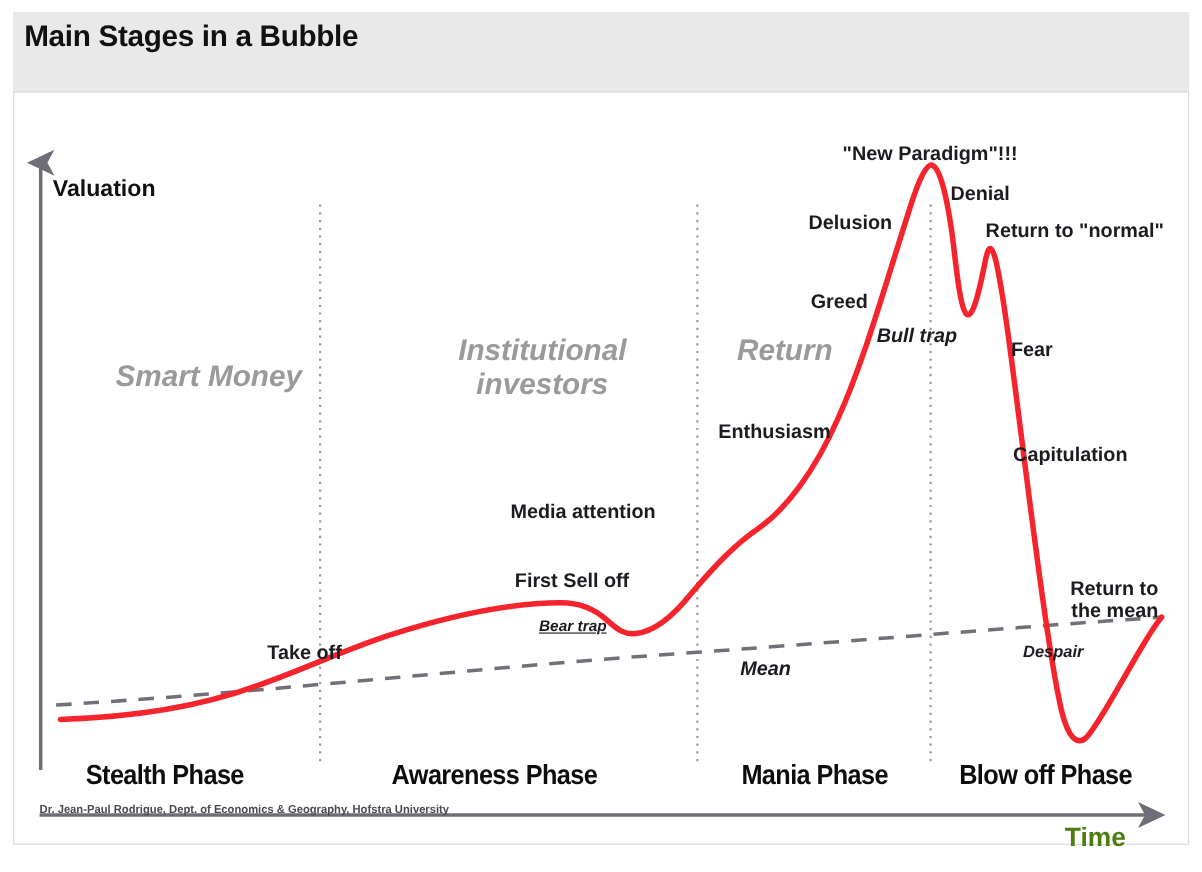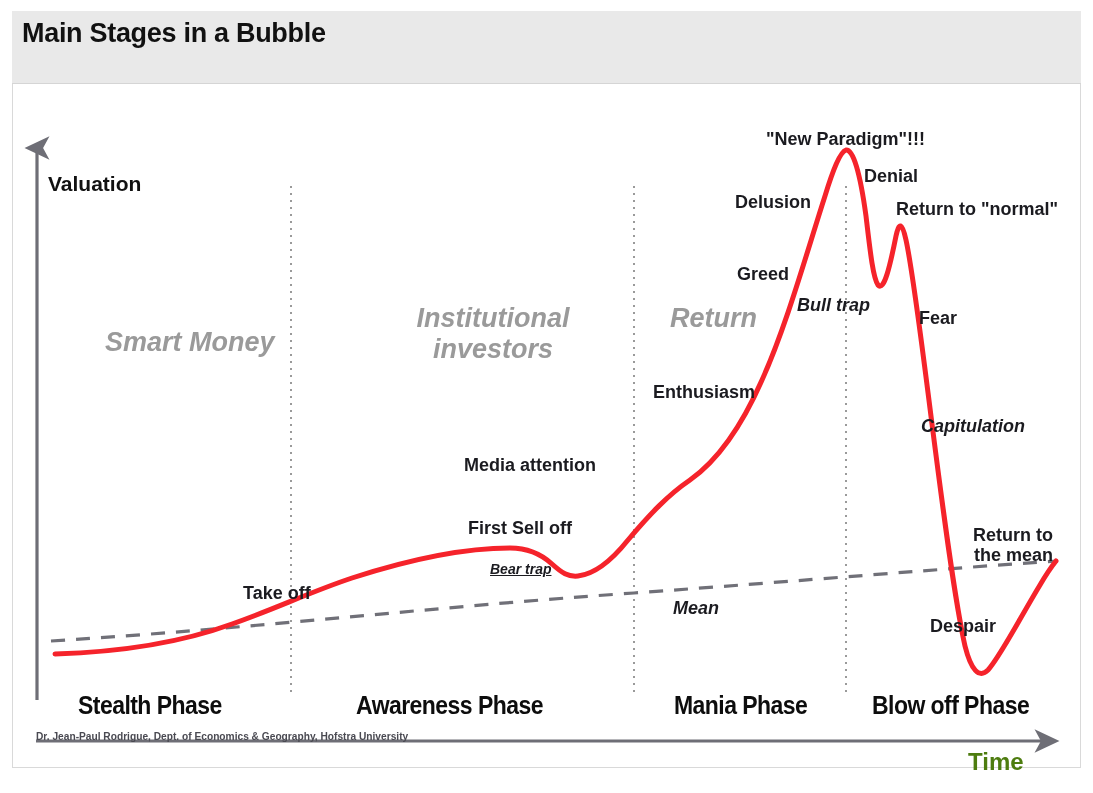--- a/index.html
+++ b/index.html
@@ -86,21 +86,20 @@
     line-height: 1.15;
     text-align: center;
   }
   #axis-valuation {
     position: absolute;
     left: 48px;
     top: 160px;
     font-size: 21px;
     font-weight: bold;
     color: #111111;
-    margin-top: 12px;
   }
   #axis-time {
     position: absolute;
     left: 968px;
     top: 748px;
     font-size: 24px;
     font-weight: bold;
     color: #4d7c0f;
   }
   #credit {
@@ -194,23 +193,23 @@
   <div class="lbl" style="left:766px; top:129px; font-size:18px;">"New Paradigm"!!!</div>
 
   <div class="lbl" style="left:864px; top:166px; font-size:18px;text-align:center;">Denial</div>
 
   <div class="lbl" style="left:896px; top:199px; font-size:18px;">Return to "normal"</div>
 
   <div class="lbl italic" style="left:797px; top:295px; font-size:18px;">Bull trap</div>
 
   <div class="lbl" style="left:919px; top:308px; font-size:18px;">Fear</div>
 
-  <div class="lbl" style="left:921px; top:416px; font-size:18px;font-style:italic;">Capitulation</div>
-
-  <div class="lbl" style="left:930px; top:616px; font-size:18px;">Despair</div>
+  <div class="lbl" style="left:921px; top:403px; font-size:18px;">Capitulation</div>
+
+  <div class="lbl" style="left:930px; top:585px; font-size:15px;font-style:italic;">Despair</div>
 
   <div class="lbl" style="left:963px; top:497px; font-size:18px; text-align:right; width:90px;margin-top:28px;">
     <span>Return to</span><br>
     <span>the mean</span>
   </div>
 
   <div class="lbl italic" style="left:673px; top:598px; font-size:18px;">Mean</div>
 
   <div class="phase" style="left:78px; top:691px;">Stealth Phase</div>
   <div class="phase" style="left:356px; top:691px;">Awareness Phase</div>

